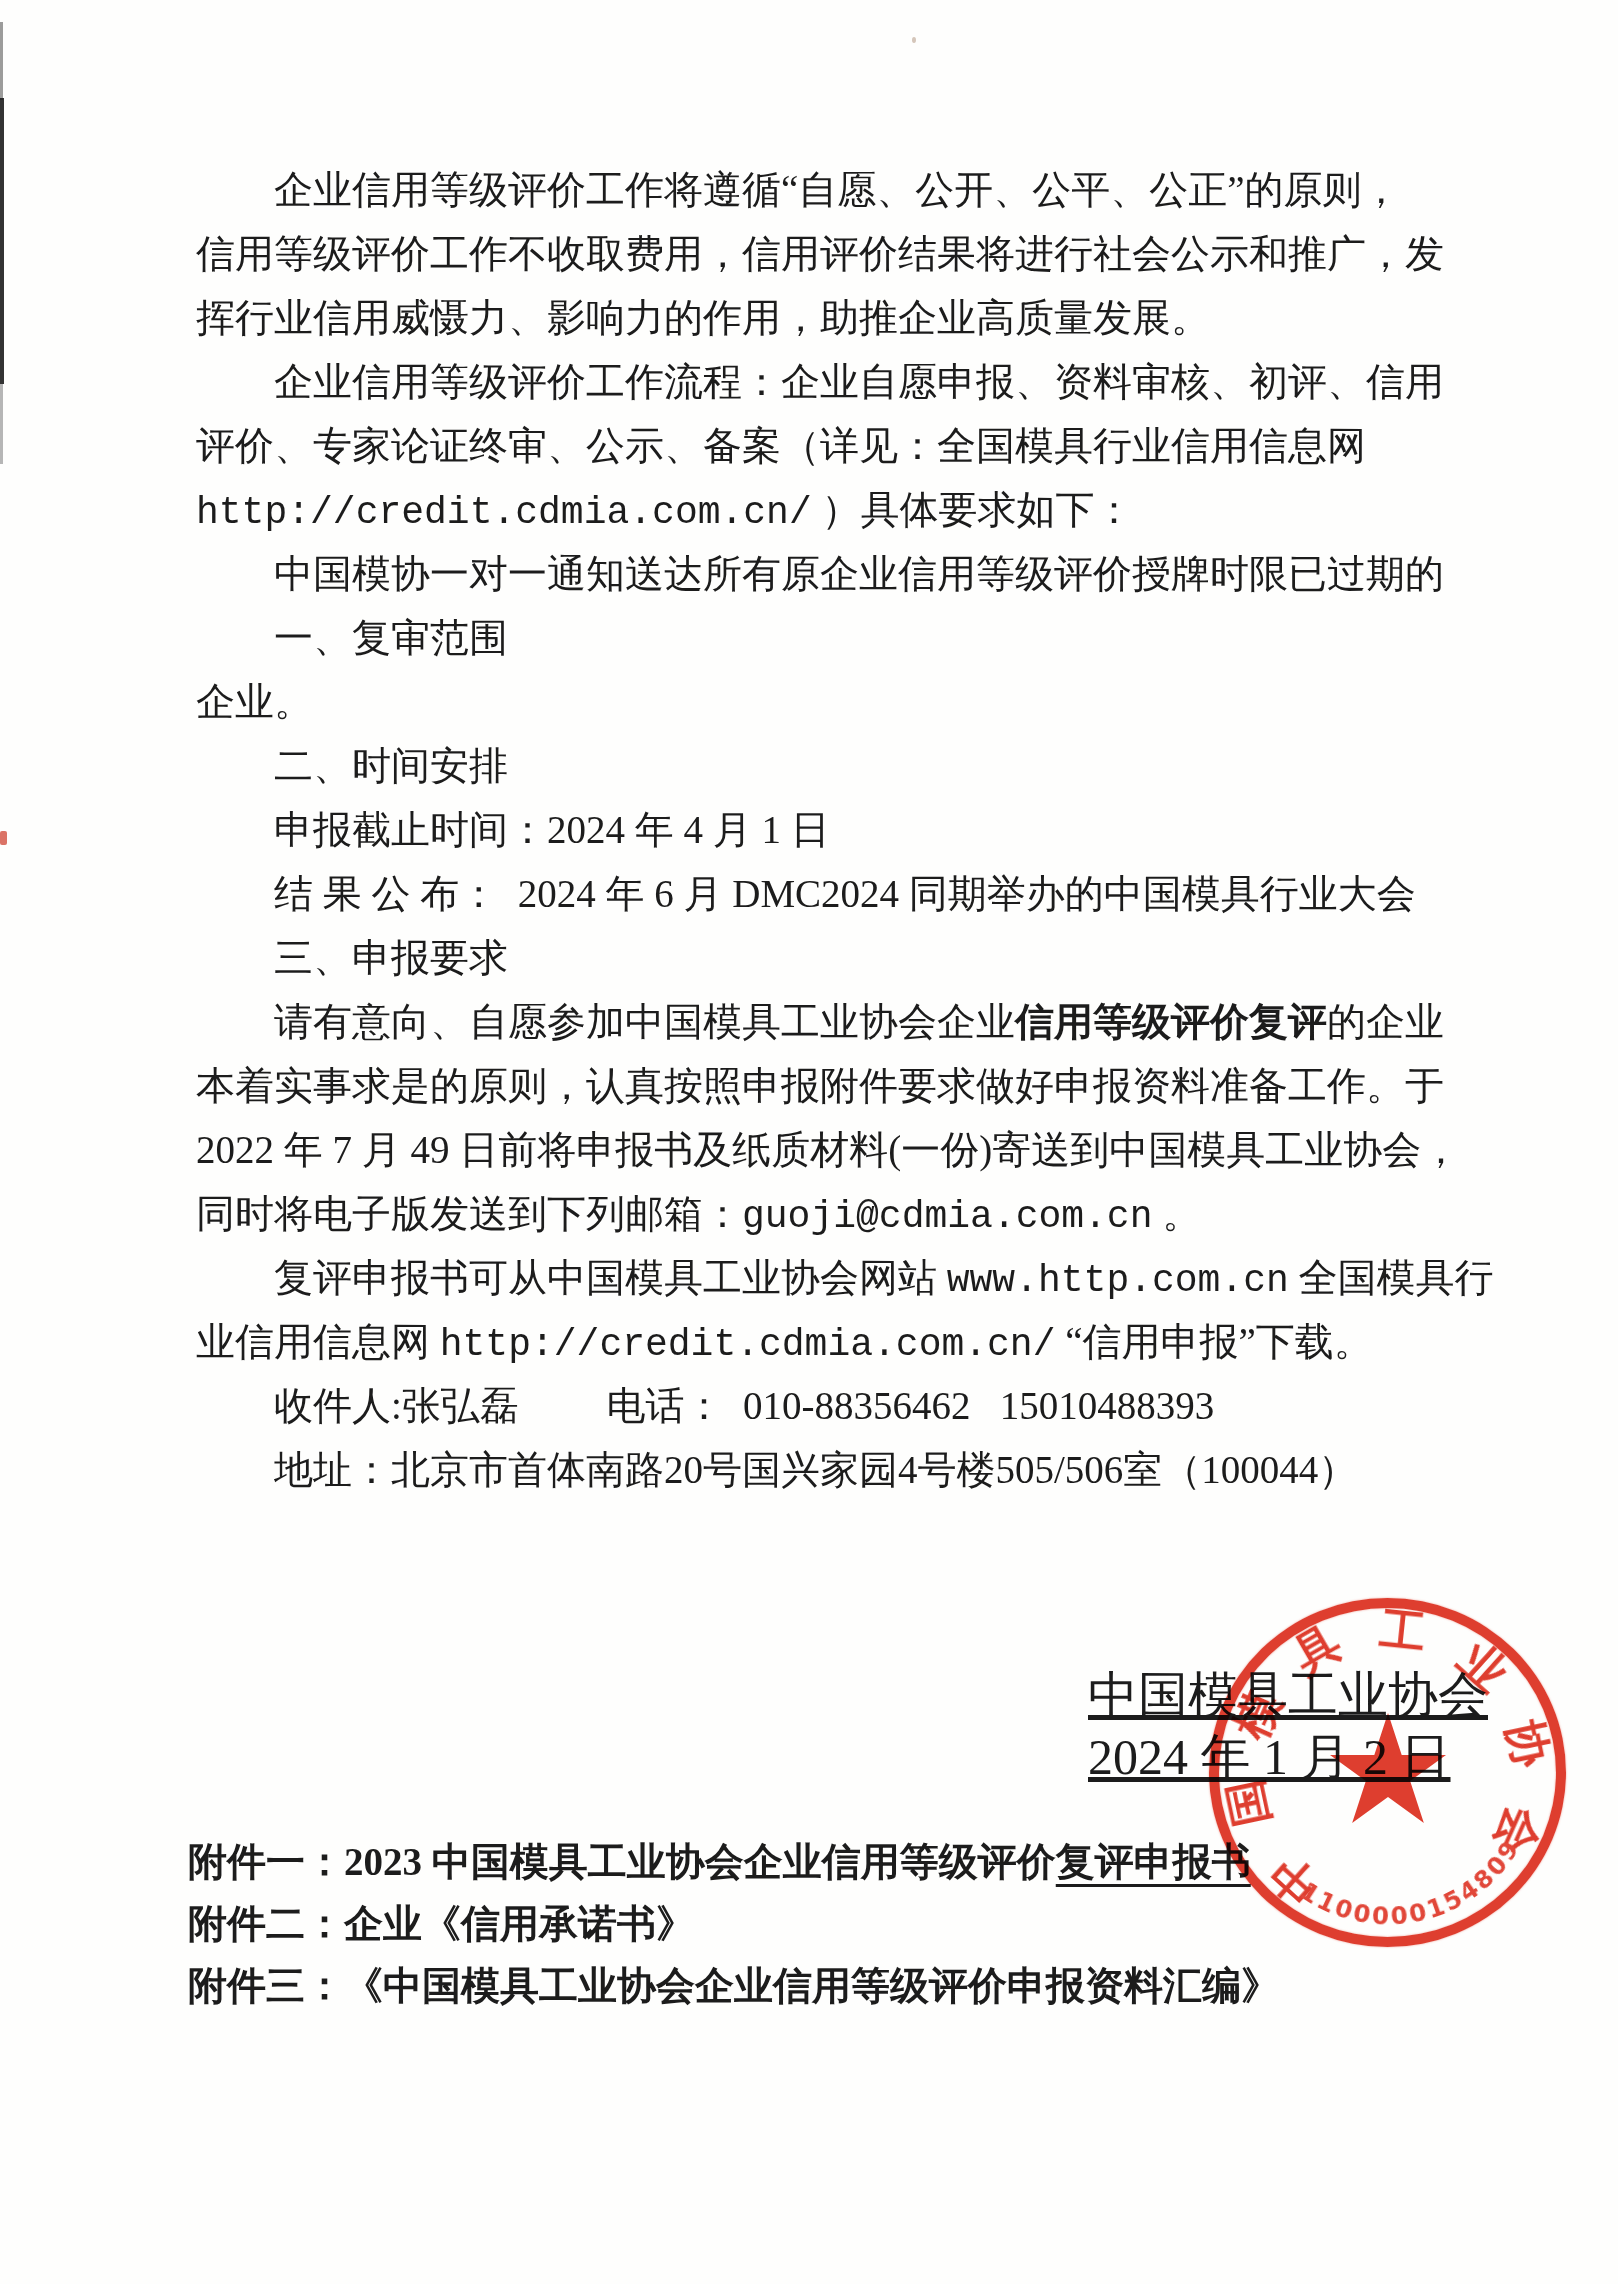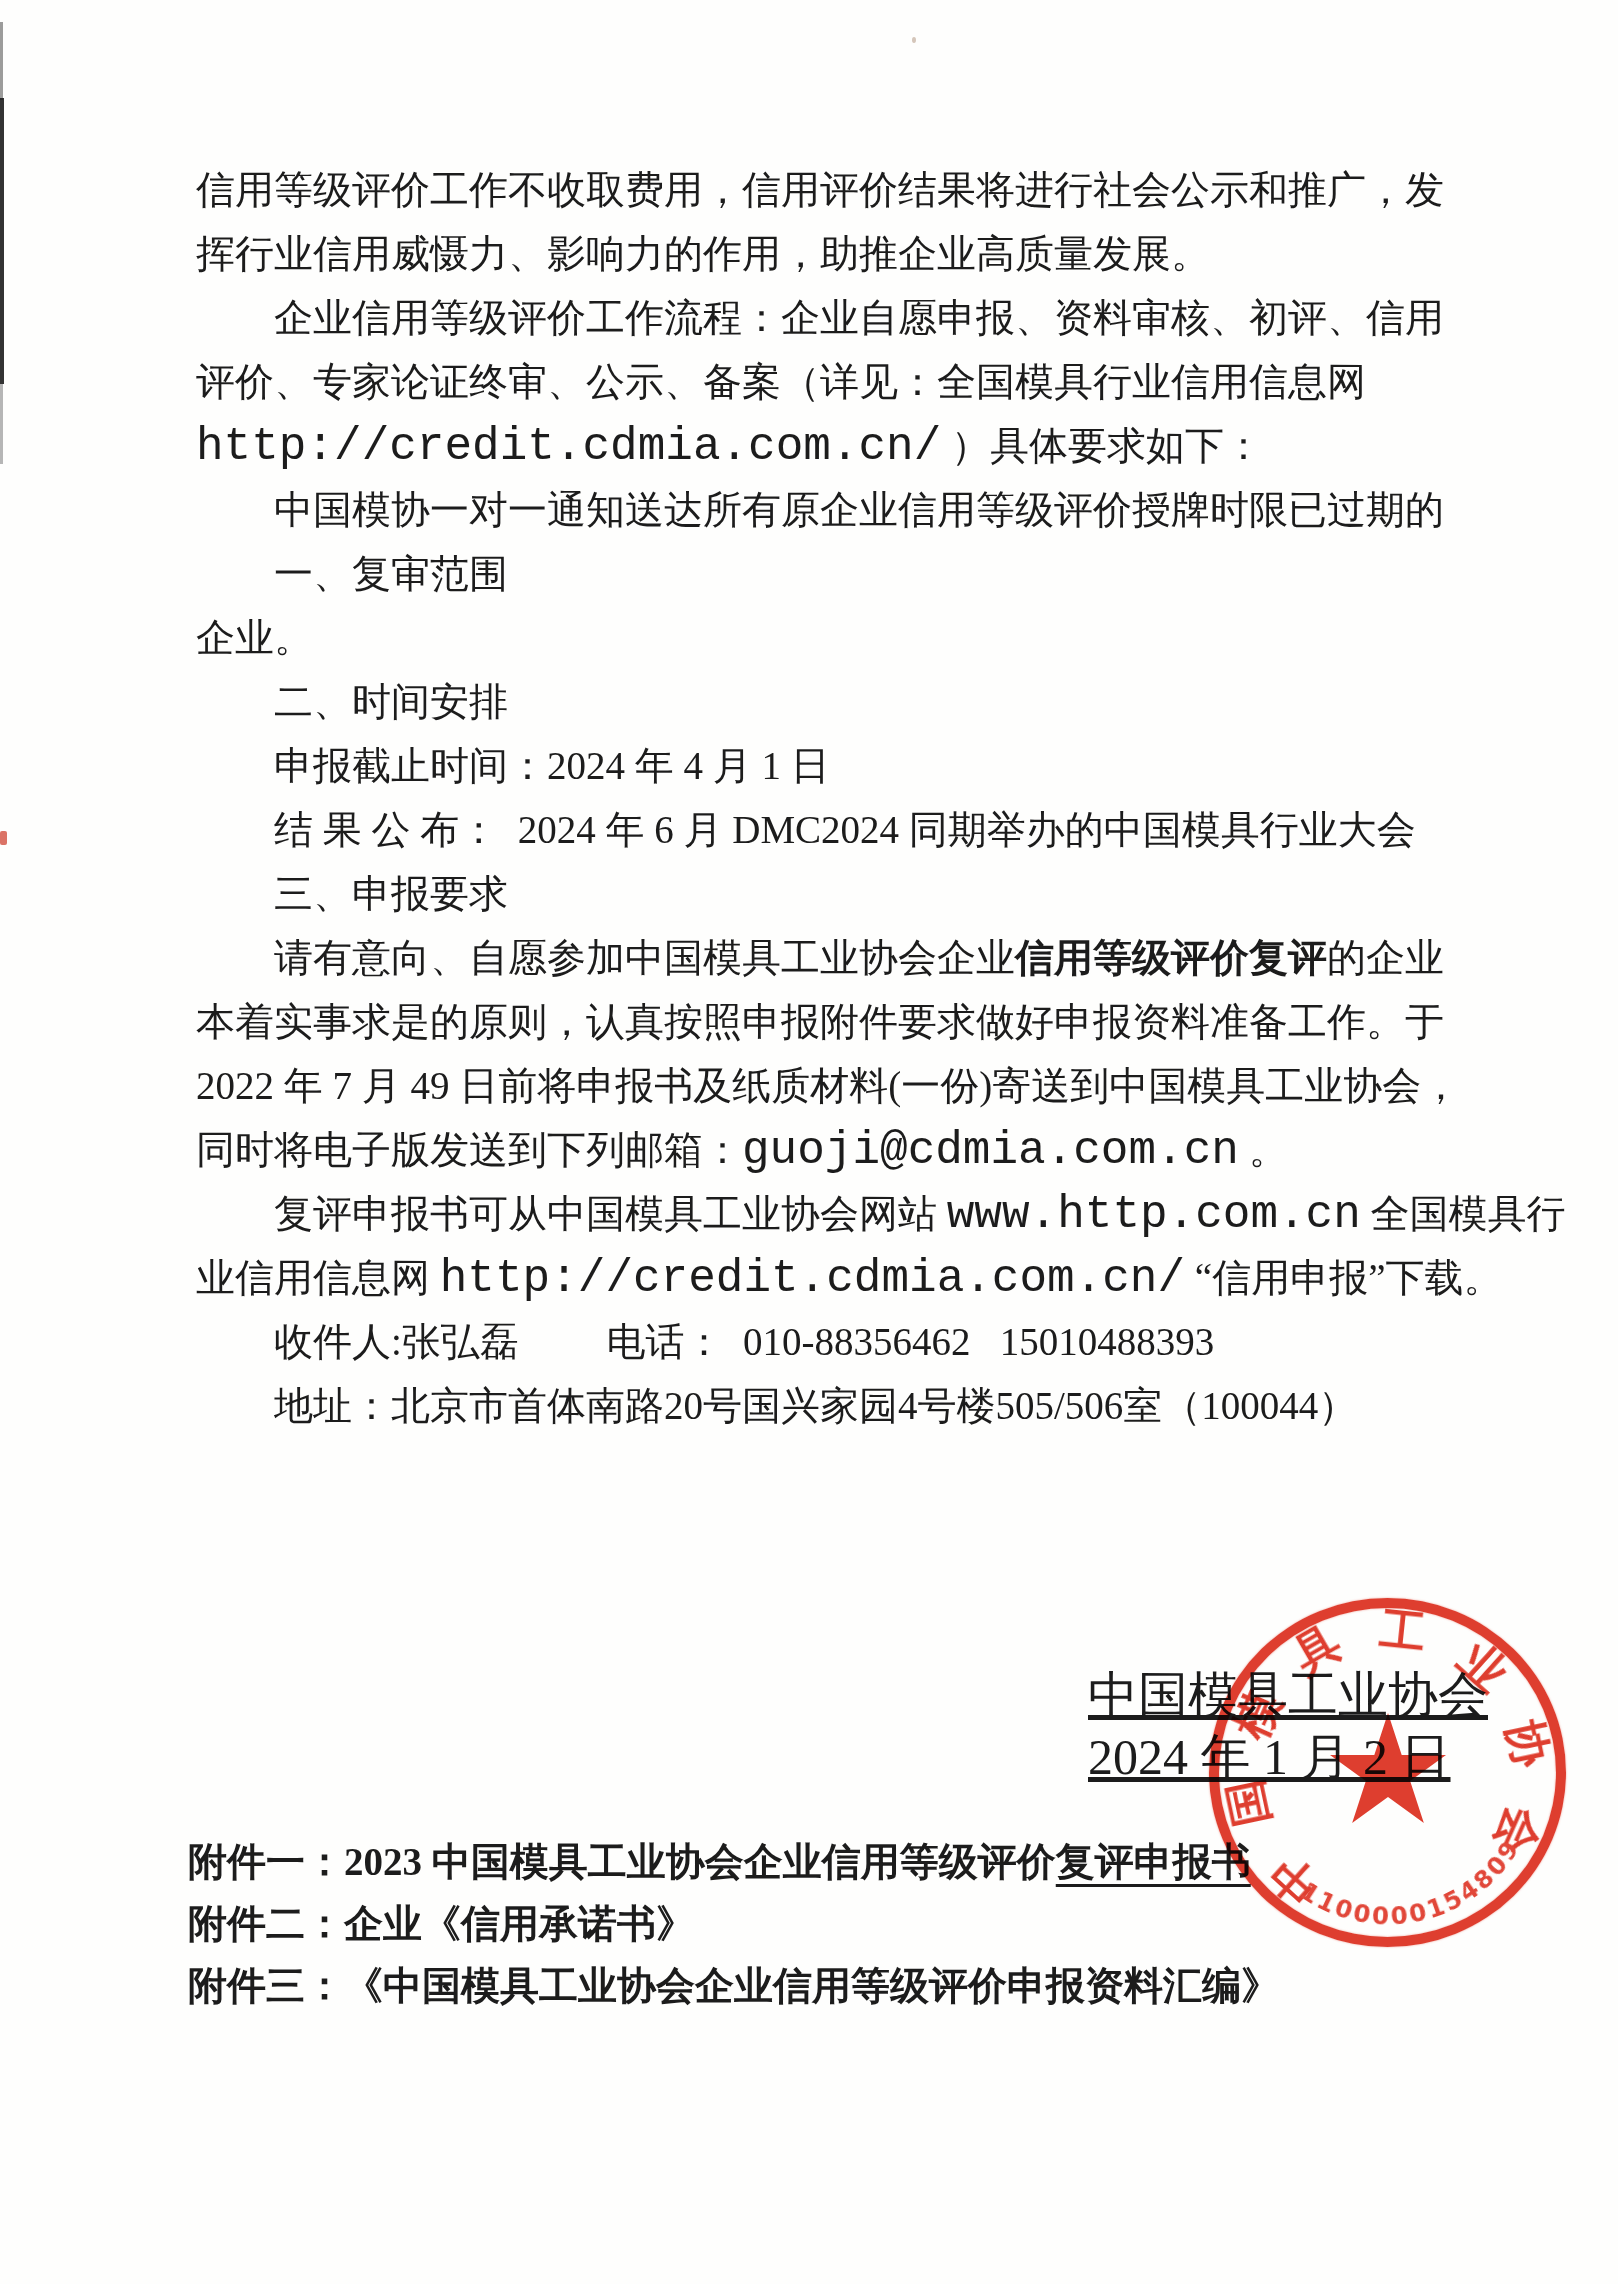--- a/index.html
+++ b/index.html
@@ -18,21 +18,21 @@
   .line{
     height:64px;line-height:64px;
     font-size:39px;
     white-space:pre;
     letter-spacing:0px;
   }
   .line.indent{text-indent:78px;}
   .b{font-weight:bold;}
   .m{
     font-family:"Liberation Mono","DejaVu Sans Mono",monospace;
-    font-size:46px;
+    font-size:38px;
   }
   .bu{
     font-weight:bold;
     text-decoration:underline;
     text-underline-offset:8.8px;
     text-decoration-thickness:2.9px;
     margin-top:31px;
   }
   
   .signature{
@@ -90,20 +90,21 @@
 </head>
 <body>
 
 <div class="edge-strip-a"></div>
 <div class="edge-strip-b"></div>
 <div class="edge-strip-c"></div>
 <div class="red-dash"></div>
 <div class="speck"></div>
 
 <div class="doc-body">
+    <div class="line indent"><span>企业信用等级评价工作将遵循“自愿、公开、公平、公正”的原则，</span></div>
     <div class="line"><span>信用等级评价工作不收取费用，信用评价结果将进行社会公示和推广，发</span></div>
     <div class="line"><span>挥行业信用威慑力、影响力的作用，助推企业高质量发展。</span></div>
     <div class="line indent"><span>企业信用等级评价工作流程：企业自愿申报、资料审核、初评、信用</span></div>
     <div class="line"><span>评价、专家论证终审、公示、备案（详见：全国模具行业信用信息网</span></div>
     <div class="line"><span class="m">http://credit.cdmia.com.cn/</span><span> ）具体要求如下：</span></div>
     <div class="line indent"><span>中国模协一对一通知送达所有原企业信用等级评价授牌时限已过期的</span></div>
     <div class="line indent"><span>一、复审范围</span></div>
     <div class="line"><span>企业。</span></div>
     <div class="line indent"><span>二、时间安排</span></div>
     <div class="line indent"><span>申报截止时间：2024 年 4 月 1 日</span></div>

